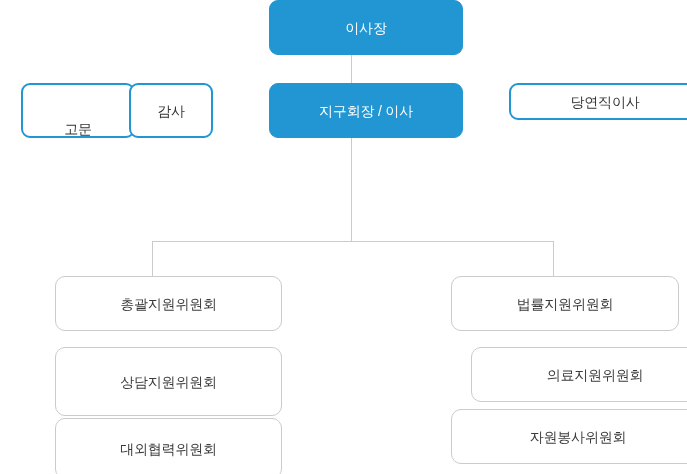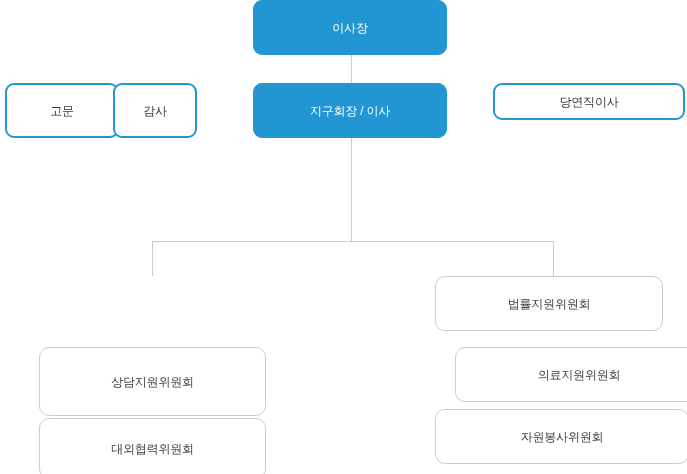--- a/index.html
+++ b/index.html
@@ -16,25 +16,26 @@
     background:#ffffff;
   }
 
   
   .node {
     position:absolute;
     display:flex;
     align-items:center;
     justify-content:center;
     border-radius:9px;
-    font-size:12px;
+    font-size:14px;
     line-height:1;
     letter-spacing:-0.2px;
     white-space:nowrap;
     z-index:3;
+    margin-left:16px;
   }
   .node.filled {
     background:#2196d3;
     border:1px solid #2196d3;
     color:#ffffff;
   }
   .node.outlined {
     background:#ffffff;
     border:2px solid #2196d3;
     color:#333333;
@@ -67,36 +68,39 @@
   <div class="line h" style="left:152px; top:241px; width:402px;"></div>
 
   <div class="line v" style="left:152px; top:241px; height:35px;"></div>
 
   <div class="line v" style="left:553px; top:241px; height:35px;"></div>
 
   <div class="node filled" style="left:253px; top:0px; width:194px; height:55px;">
     <span>이사장</span>
   </div>
 
-  <div class="node outlined" style="left:5px; top:83px; width:114px; height:55px;">
+  <div class="node outlined" style="left:5px; top:83px; width:114px; height:55px;align-items:flex-end;">
     <span>고문</span>
   </div>
 
   <div class="node outlined" style="left:113px; top:83px; width:84px; height:55px;">
     <span>감사</span>
   </div>
 
   <div class="node filled" style="left:253px; top:83px; width:194px; height:55px;">
     <span>지구회장 / 이사</span>
   </div>
 
   <div class="node outlined" style="left:493px; top:83px; width:192px; height:37px;">
     <span>당연직이사</span>
   </div>
 
+  <div class="node committee" style="left:39px; top:276px; width:227px; height:55px;">
+    <span>총괄지원위원회</span>
+  </div>
 
   <div class="node committee" style="left:39px; top:347px; width:227px; height:69px;">
     <span>상담지원위원회</span>
   </div>
 
   <div class="node committee" style="left:39px; top:418px; width:227px; height:61px;">
     <span>대외협력위원회</span>
   </div>
 
   <div class="node committee" style="left:435px; top:276px; width:228px; height:55px;justify-content:center;">

